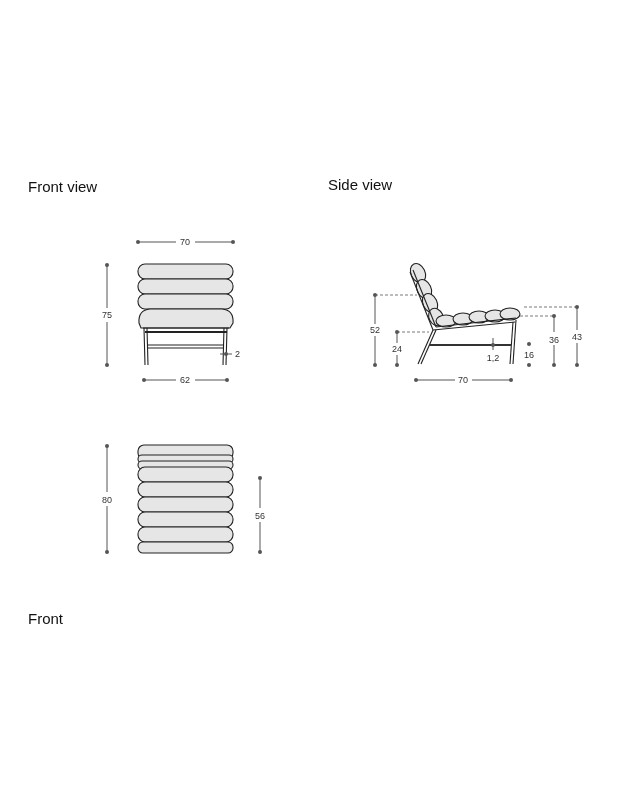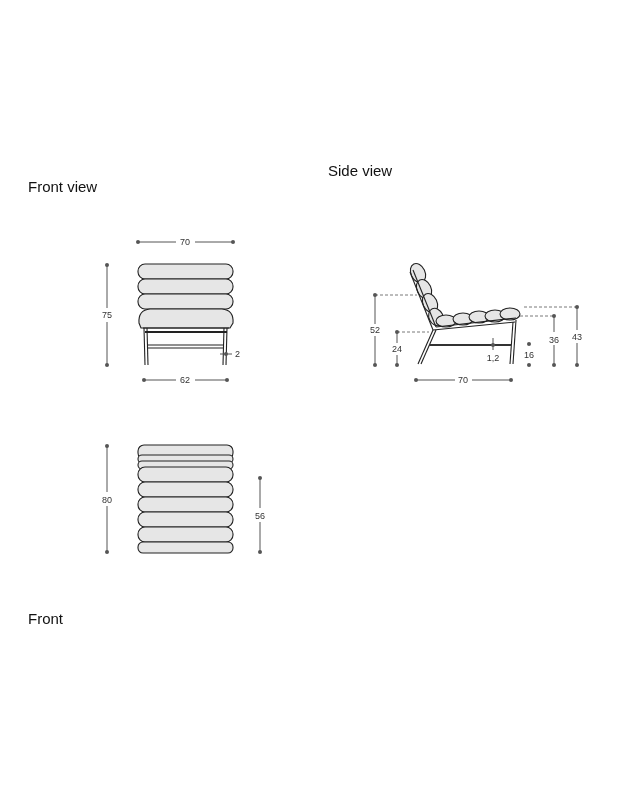--- a/index.html
+++ b/index.html
@@ -5,21 +5,21 @@
   html,body{margin:0;padding:0;background:#ffffff;}
   body{width:625px;height:794px;position:relative;overflow:hidden;font-family:"Liberation Sans",sans-serif;color:#111;}
   .title{position:absolute;font-weight:normal;font-size:15px;color:#111;}
   svg{position:absolute;left:0;top:0;}
   .dim-text{font-family:"Liberation Sans",sans-serif;font-size:9px;fill:#333;}
 </style>
 </head>
 <body>
 
 <div class="title" style="left:28px;top:178px;">Front view</div>
-<div class="title" style="left:328px;top:162px;">Side view</div>
+<div class="title" style="left:328px;top:176px;">Side view</div>
 <div class="title" style="left:28px;top:610px;">Front</div>
 
 <svg width="625" height="794" viewBox="0 0 625 794">
   <defs>
     <style>
       .ln{stroke:#222;stroke-width:1.1;fill:none;}
       .cu{stroke:#222;stroke-width:1.1;fill:#e6e6e6;}
       .dm{stroke:#555;stroke-width:1;fill:none;}
       .dd{stroke:#555;stroke-width:0.8;fill:none;stroke-dasharray:3,2;}
       .dot{fill:#555;}

